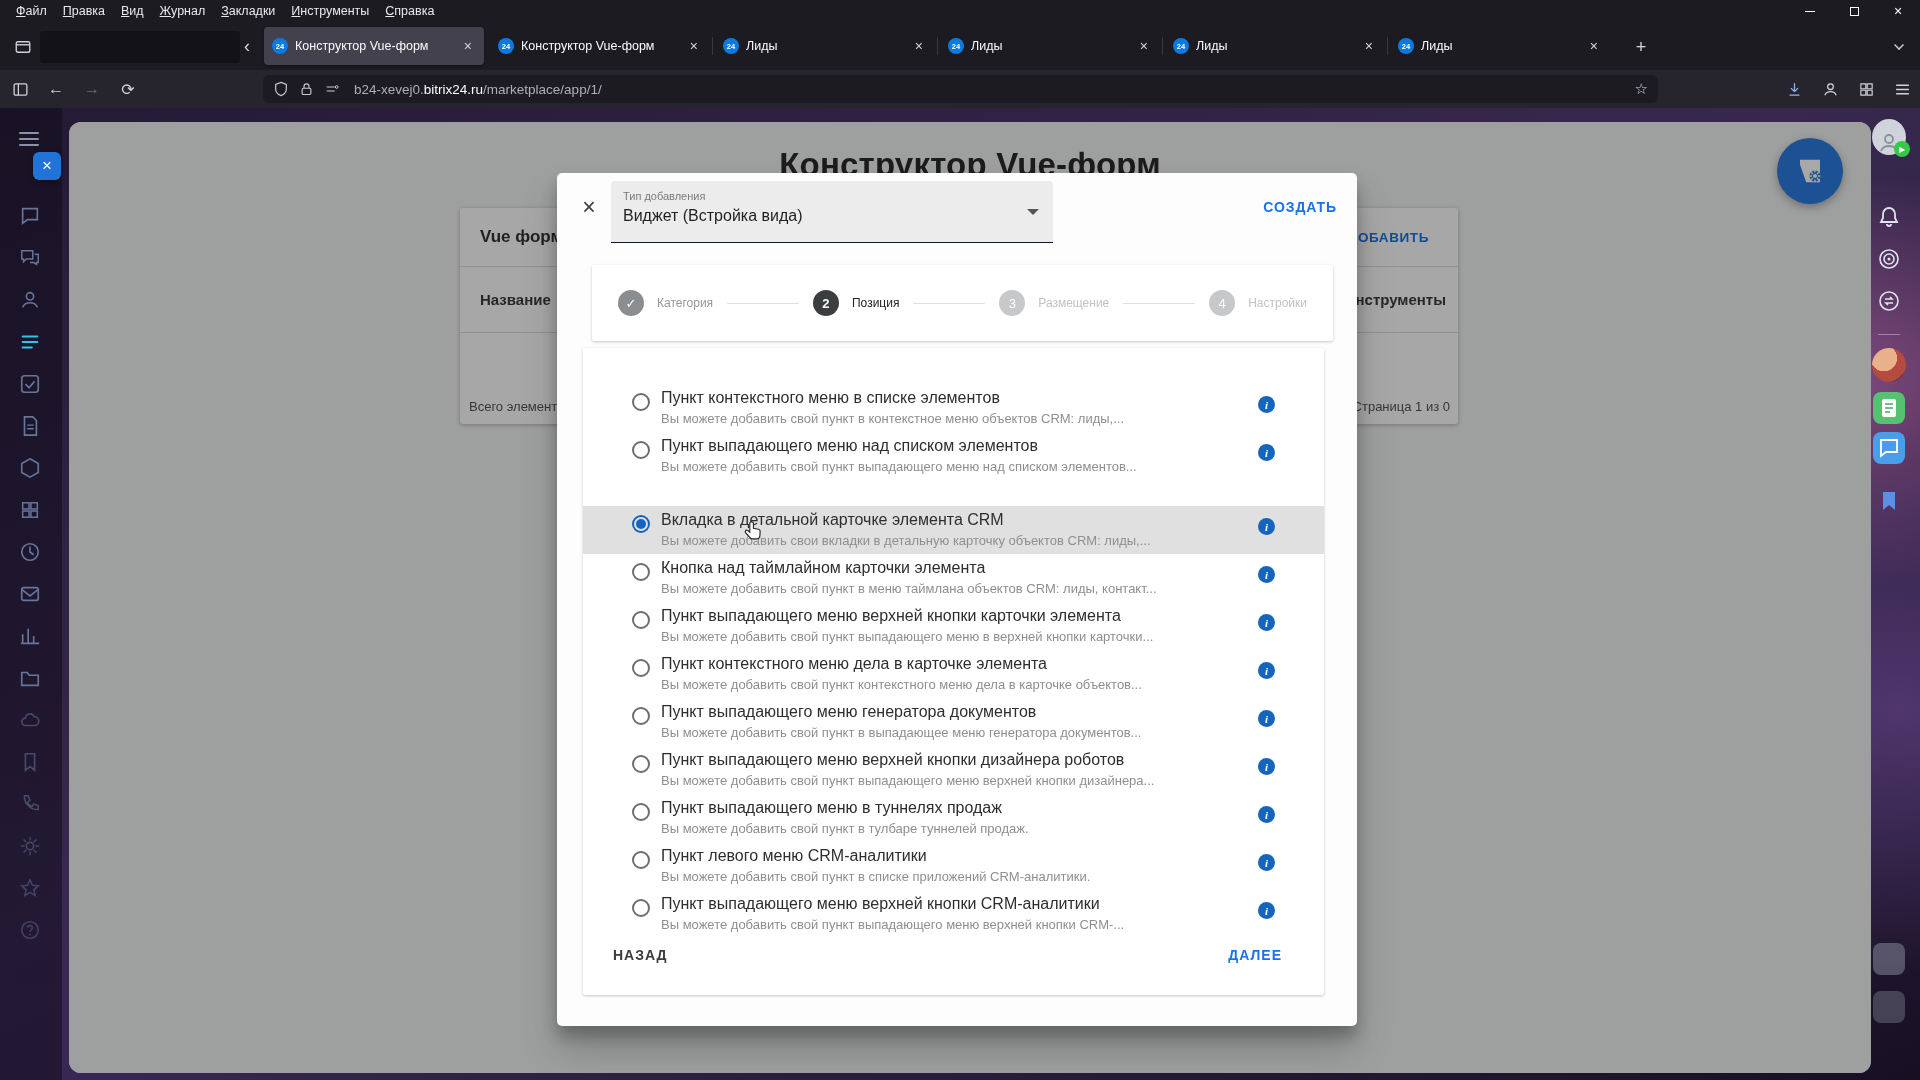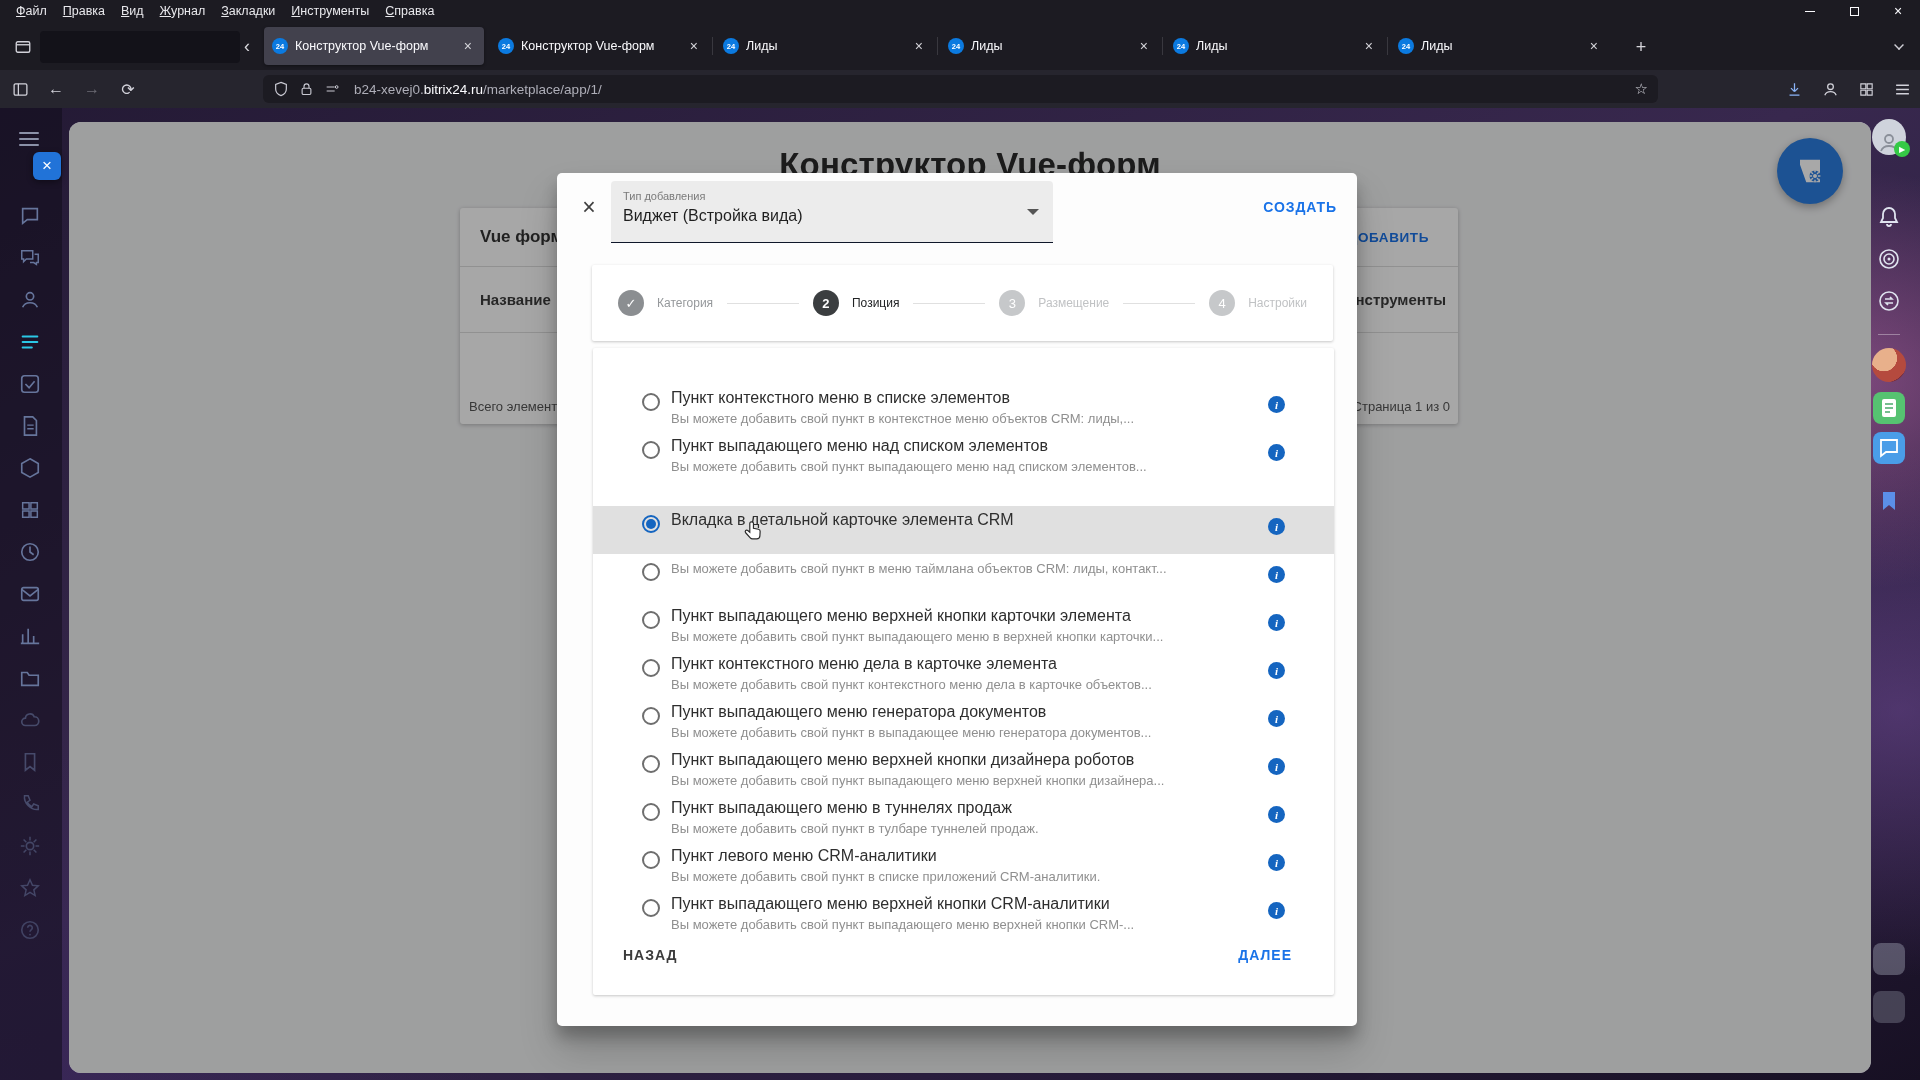--- a/index.html
+++ b/index.html
@@ -118,21 +118,21 @@
                  align-items:center; justify-content:center; flex:0 0 26px; }
   .step-label { margin-left:13px; font-size:12px; white-space:nowrap; }
   .step.done .step-circle { background:#8b8e91; }
   .step.done .step-label { color:#95989b; }
   .step.active .step-circle { background:#3b3e40; font-weight:bold; }
   .step.active .step-label { color:#212325; }
   .step.future .step-circle { background:#c6c8ca; }
   .step.future .step-label { color:#c0c2c4; }
   .step-line { flex:1; height:1px; background:#e0e0e0; margin:0 14px; }
 
-  .opt-card { position:absolute; left:36px; top:175px; width:741px; height:647px; background:#fff; border-radius:2px;
+  .opt-card { position:absolute; left:26px; top:175px; width:741px; height:647px; background:#fff; border-radius:2px;
               box-shadow:0 1px 3px rgba(0,0,0,.22); padding-top:36px; }
   .opt-row { position:relative; height:48px; padding:4px 58px 0 78px; }
   .opt-row.selected { background:#e0e0e0;margin-top:26px; }
   .radio { position:absolute; left:49px; top:9px; width:18px; height:18px; border:2px solid #6e6e6e; border-radius:50%; }
   .opt-row.selected .radio { border-color:#1565c0; }
   .radio .dot { display:none; }
   .opt-row.selected .radio .dot { display:block; width:10px; height:10px; border-radius:50%; background:#1565c0;
                                   margin:2px; }
   .opt-title { font-size:16px; color:#2e2e2e; line-height:20px; white-space:nowrap; }
   .opt-desc { font-size:13px; color:#8f8f8f; line-height:17px; margin-top:2px; white-space:nowrap; }
@@ -575,24 +575,26 @@
         <span class="radio"></span>
         <div class="opt-title">Пункт выпадающего меню над списком элементов</div>
         <div class="opt-desc">Вы можете добавить свой пункт выпадающего меню над списком элементов...</div>
         <span class="info-ic">i</span>
       </div>
       <div class="opt-row selected">
         <span class="radio">
             <span class="dot"></span>
           </span>
         <div class="opt-title">Вкладка в детальной карточке элемента CRM</div>
-        <span class="info-ic">i</span>
-      </div>
-      <div class="opt-row">
-        <span class="radio"></span>
+        <div class="opt-desc">Вы можете добавить свои вкладки в детальную карточку объектов CRM: лиды,...</div>
+        <span class="info-ic">i</span>
+      </div>
+      <div class="opt-row">
+        <span class="radio"></span>
+        <div class="opt-title">Кнопка над таймлайном карточки элемента</div>
         <div class="opt-desc">Вы можете добавить свой пункт в меню таймлана объектов CRM: лиды, контакт...</div>
         <span class="info-ic">i</span>
       </div>
       <div class="opt-row">
         <span class="radio"></span>
         <div class="opt-title">Пункт выпадающего меню верхней кнопки карточки элемента</div>
         <div class="opt-desc">Вы можете добавить свой пункт выпадающего меню в верхней кнопки карточки...</div>
         <span class="info-ic">i</span>
       </div>
       <div class="opt-row">

